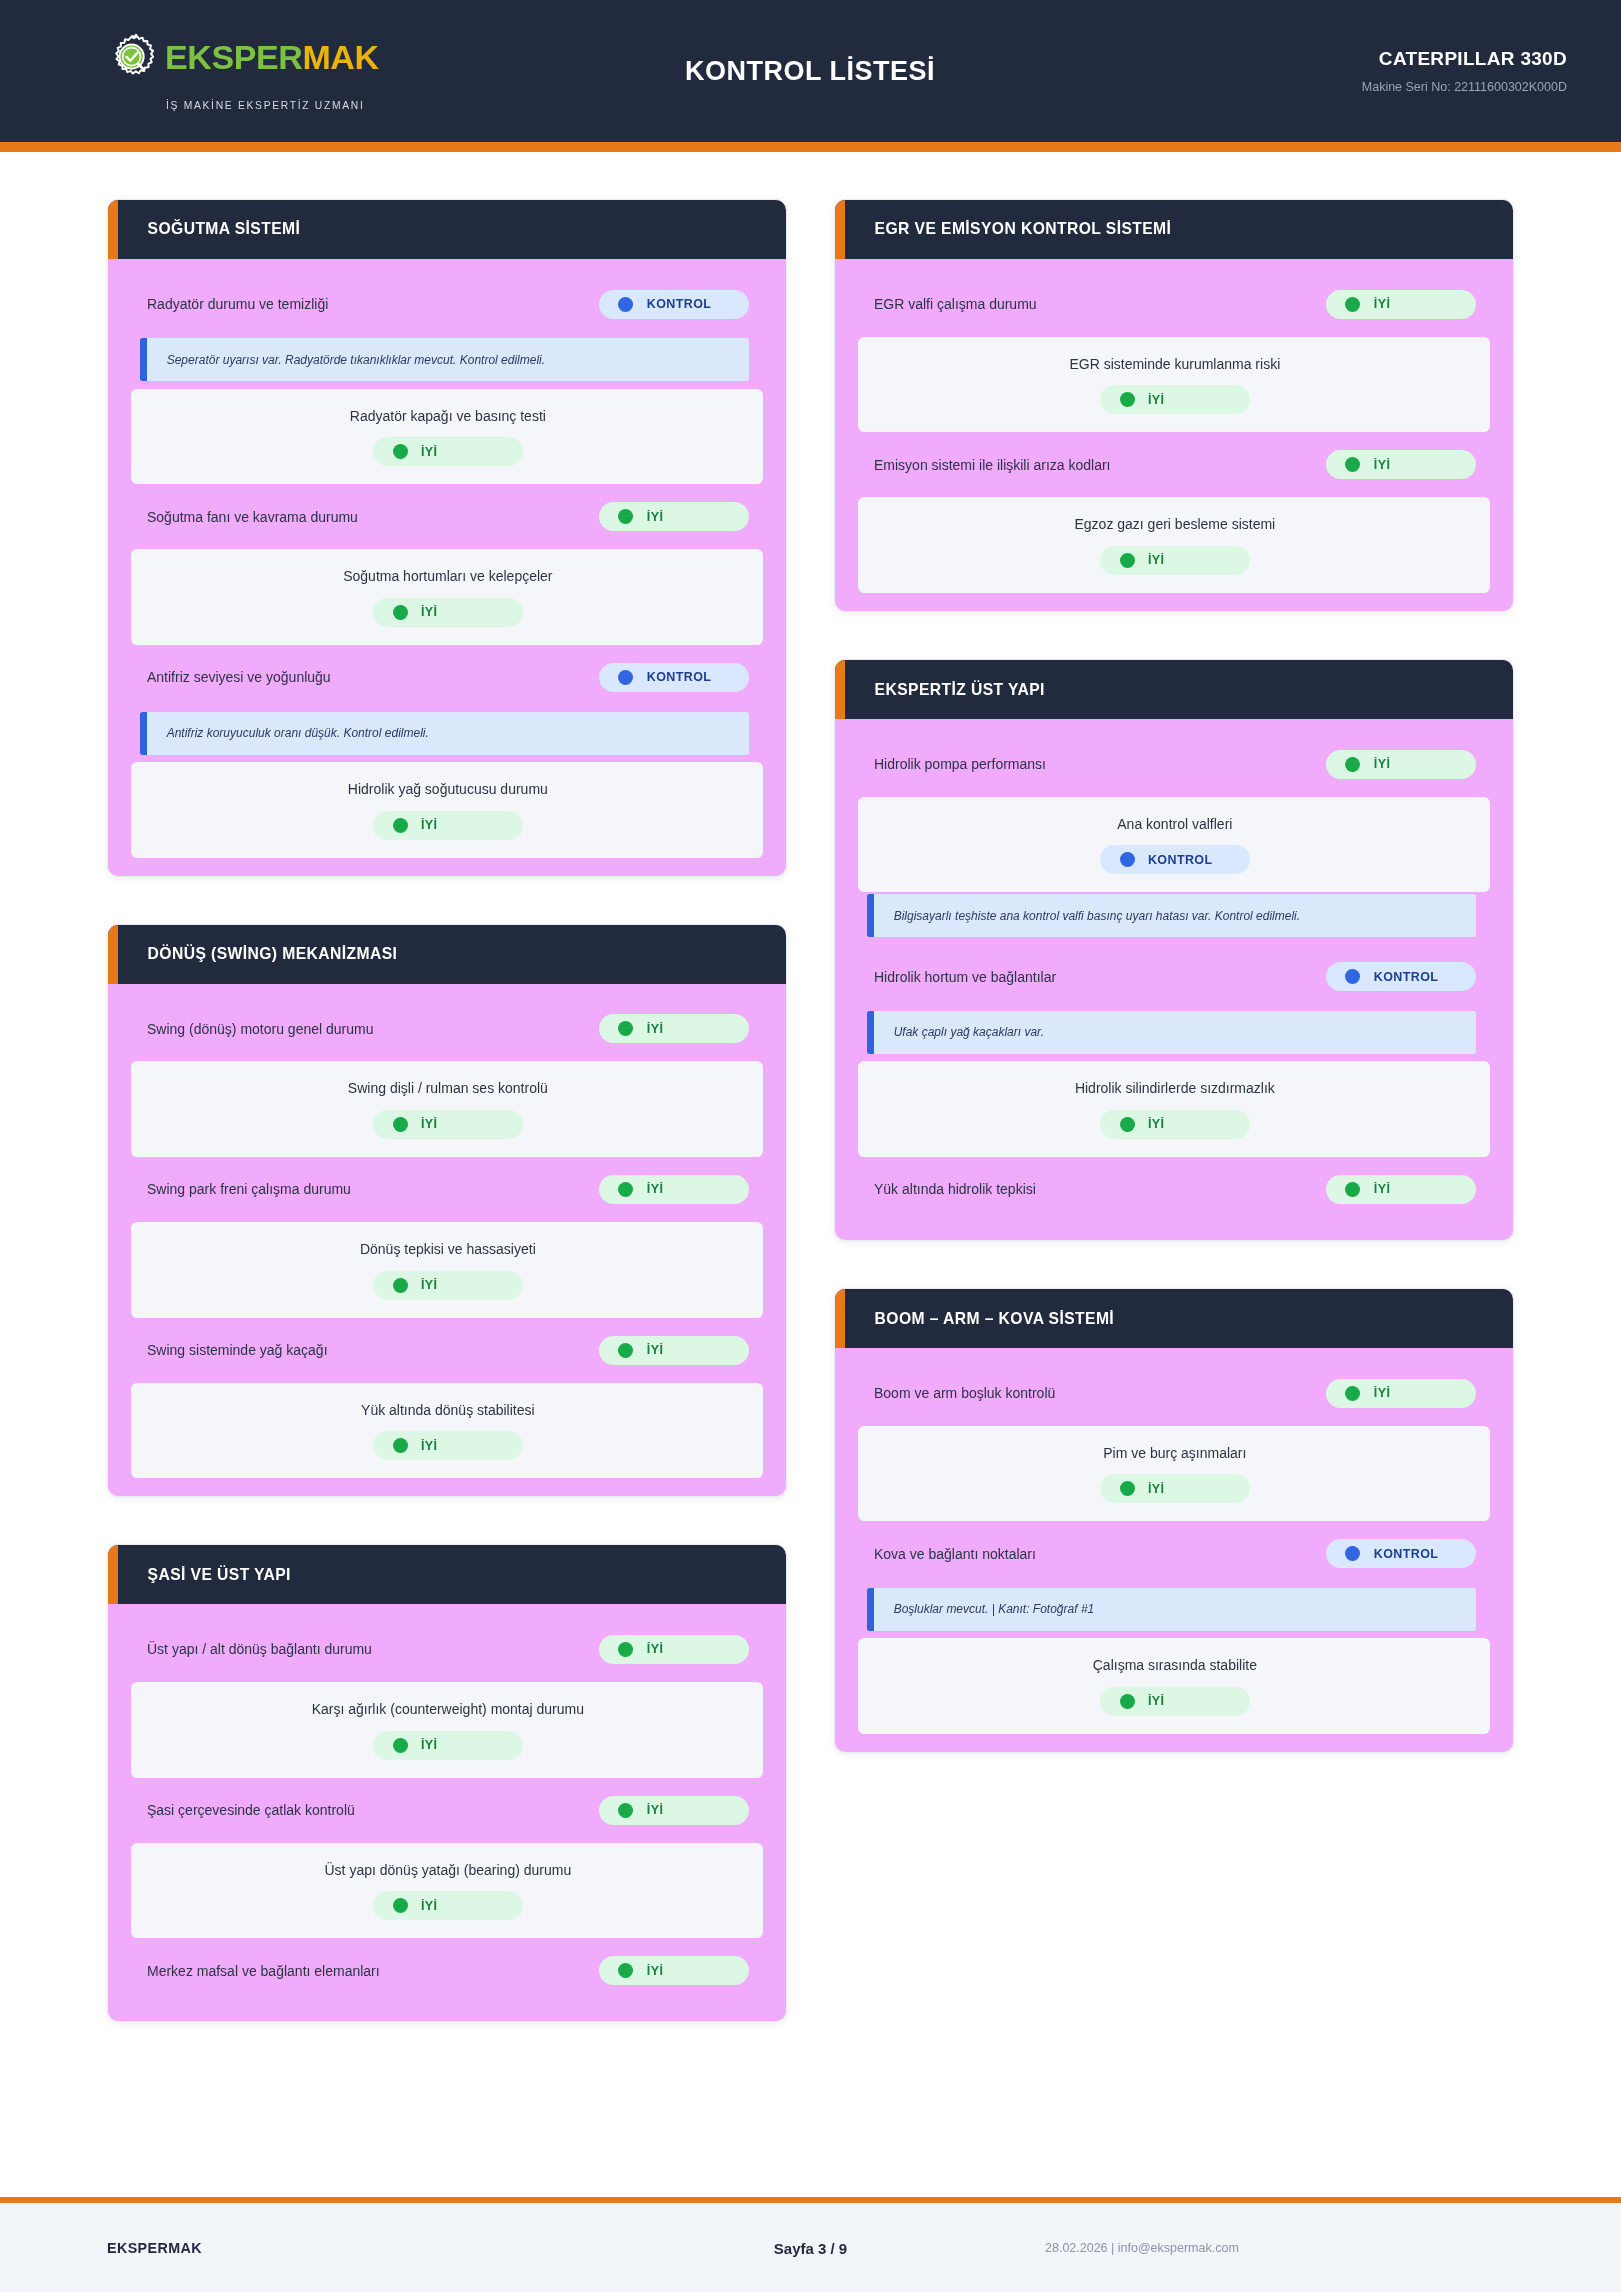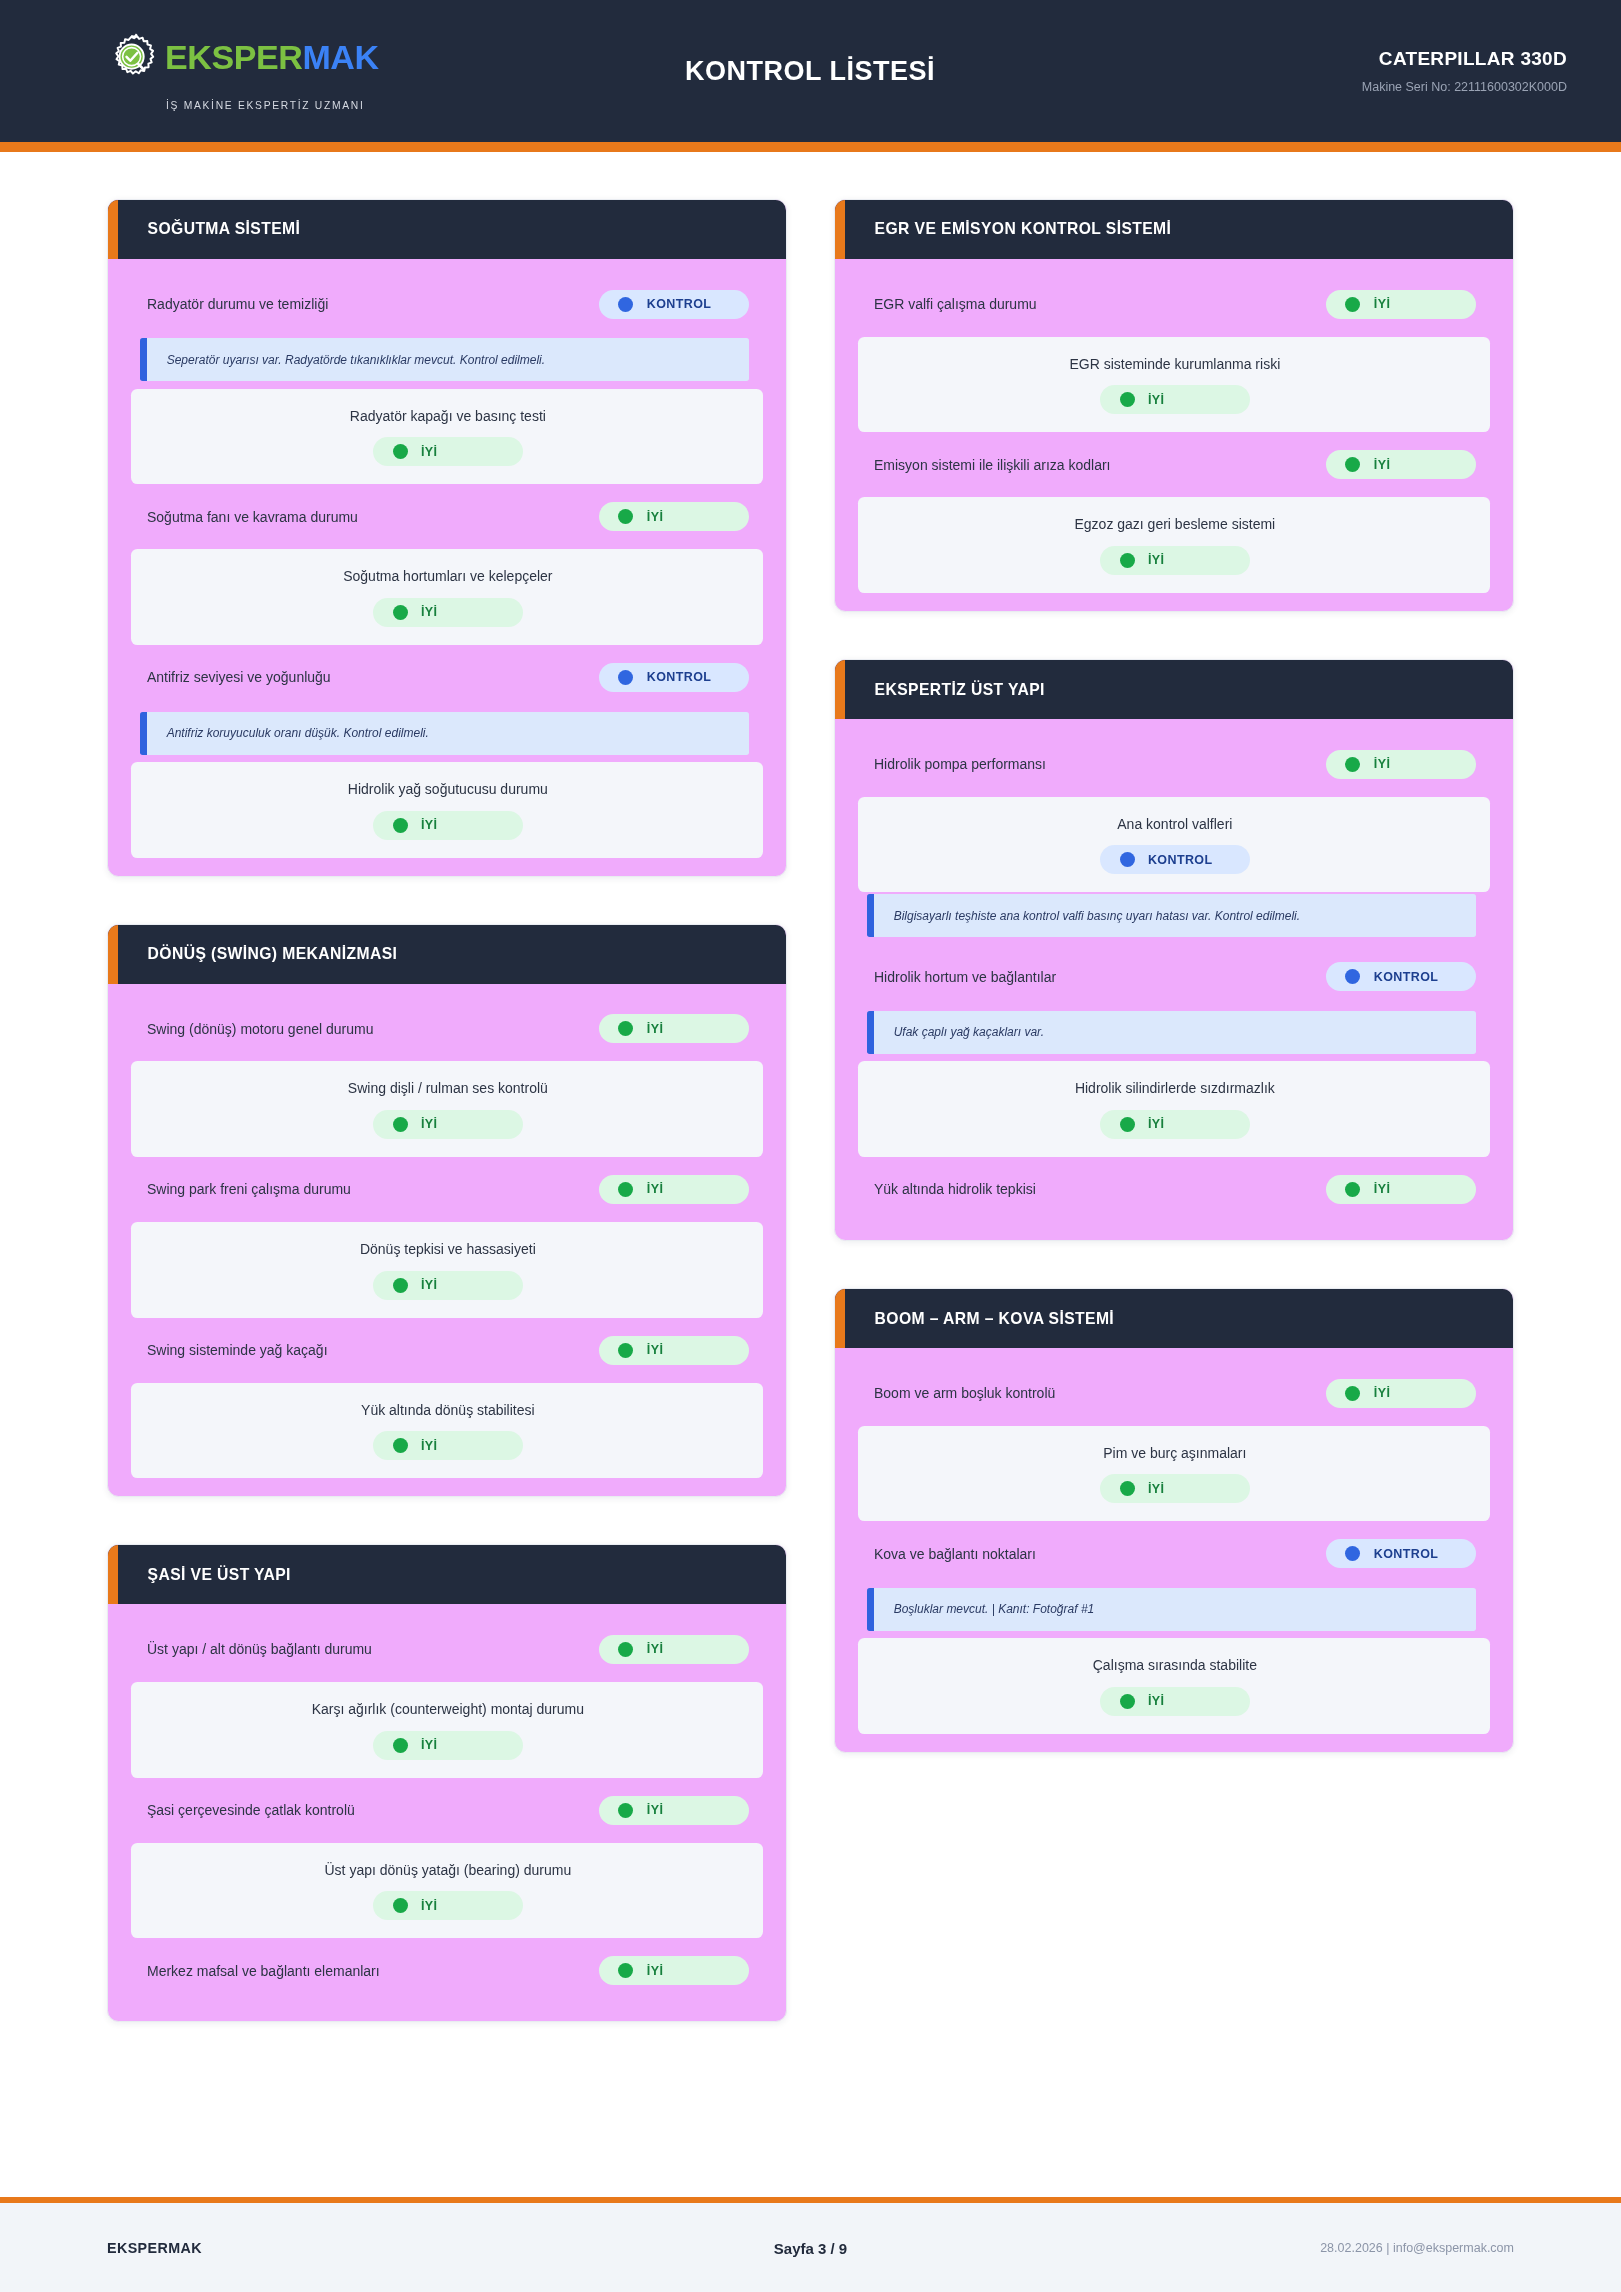--- a/index.html
+++ b/index.html
@@ -30,21 +30,21 @@
   .header-accent {
     height:9.9px;
     background:#e8791b;
     width:100%;
   }
   .logo-block { display:flex; flex-direction:column; align-items:flex-start; width:340px; }
   .logo-row { display:flex; align-items:center; gap:8px; }
   .logo-gear { width:50px; height:50px; flex:none; }
   .logo-word { font-size:34px; font-weight:bold; letter-spacing:-0.4px; line-height:1; }
   .logo-word .gr { color:#7cc142; }
-  .logo-word .wh { color:#3b82f6; }
+  .logo-word .wh { color:#eab308; }
   .logo-tag {
     color:#d6dae2;
     font-size:10.3px;
     letter-spacing:1.7px;
     margin-top:18px;
     margin-left:59px;
     font-weight:400;
     white-space:nowrap;
   }
   .header-title {
@@ -156,21 +156,21 @@
   .footer-accent { height:6.3px; background:#e8791b; }
   .footer {
     height:90px;
     background:#f2f5f9;
     display:flex;
     align-items:center;
     padding:0 107px;
   }
   .footer-left { flex:1; font-size:14.3px; font-weight:bold; color:#222b3d; letter-spacing:0.4px; }
   .footer-center { flex:1; text-align:center; font-size:15px; font-weight:bold; color:#222b3d; }
-  .footer-right { flex:1; text-align:right; font-size:12.5px; color:#8c95a8; }
+  .footer-right { flex:1; text-align:left; font-size:12.5px; color:#8c95a8; }
 </style>
 </head>
 <body>
 
 <div class="page">
 
   <div class="header">
     <div class="logo-block">
       <div class="logo-row">
         <span class="logo-gear">

